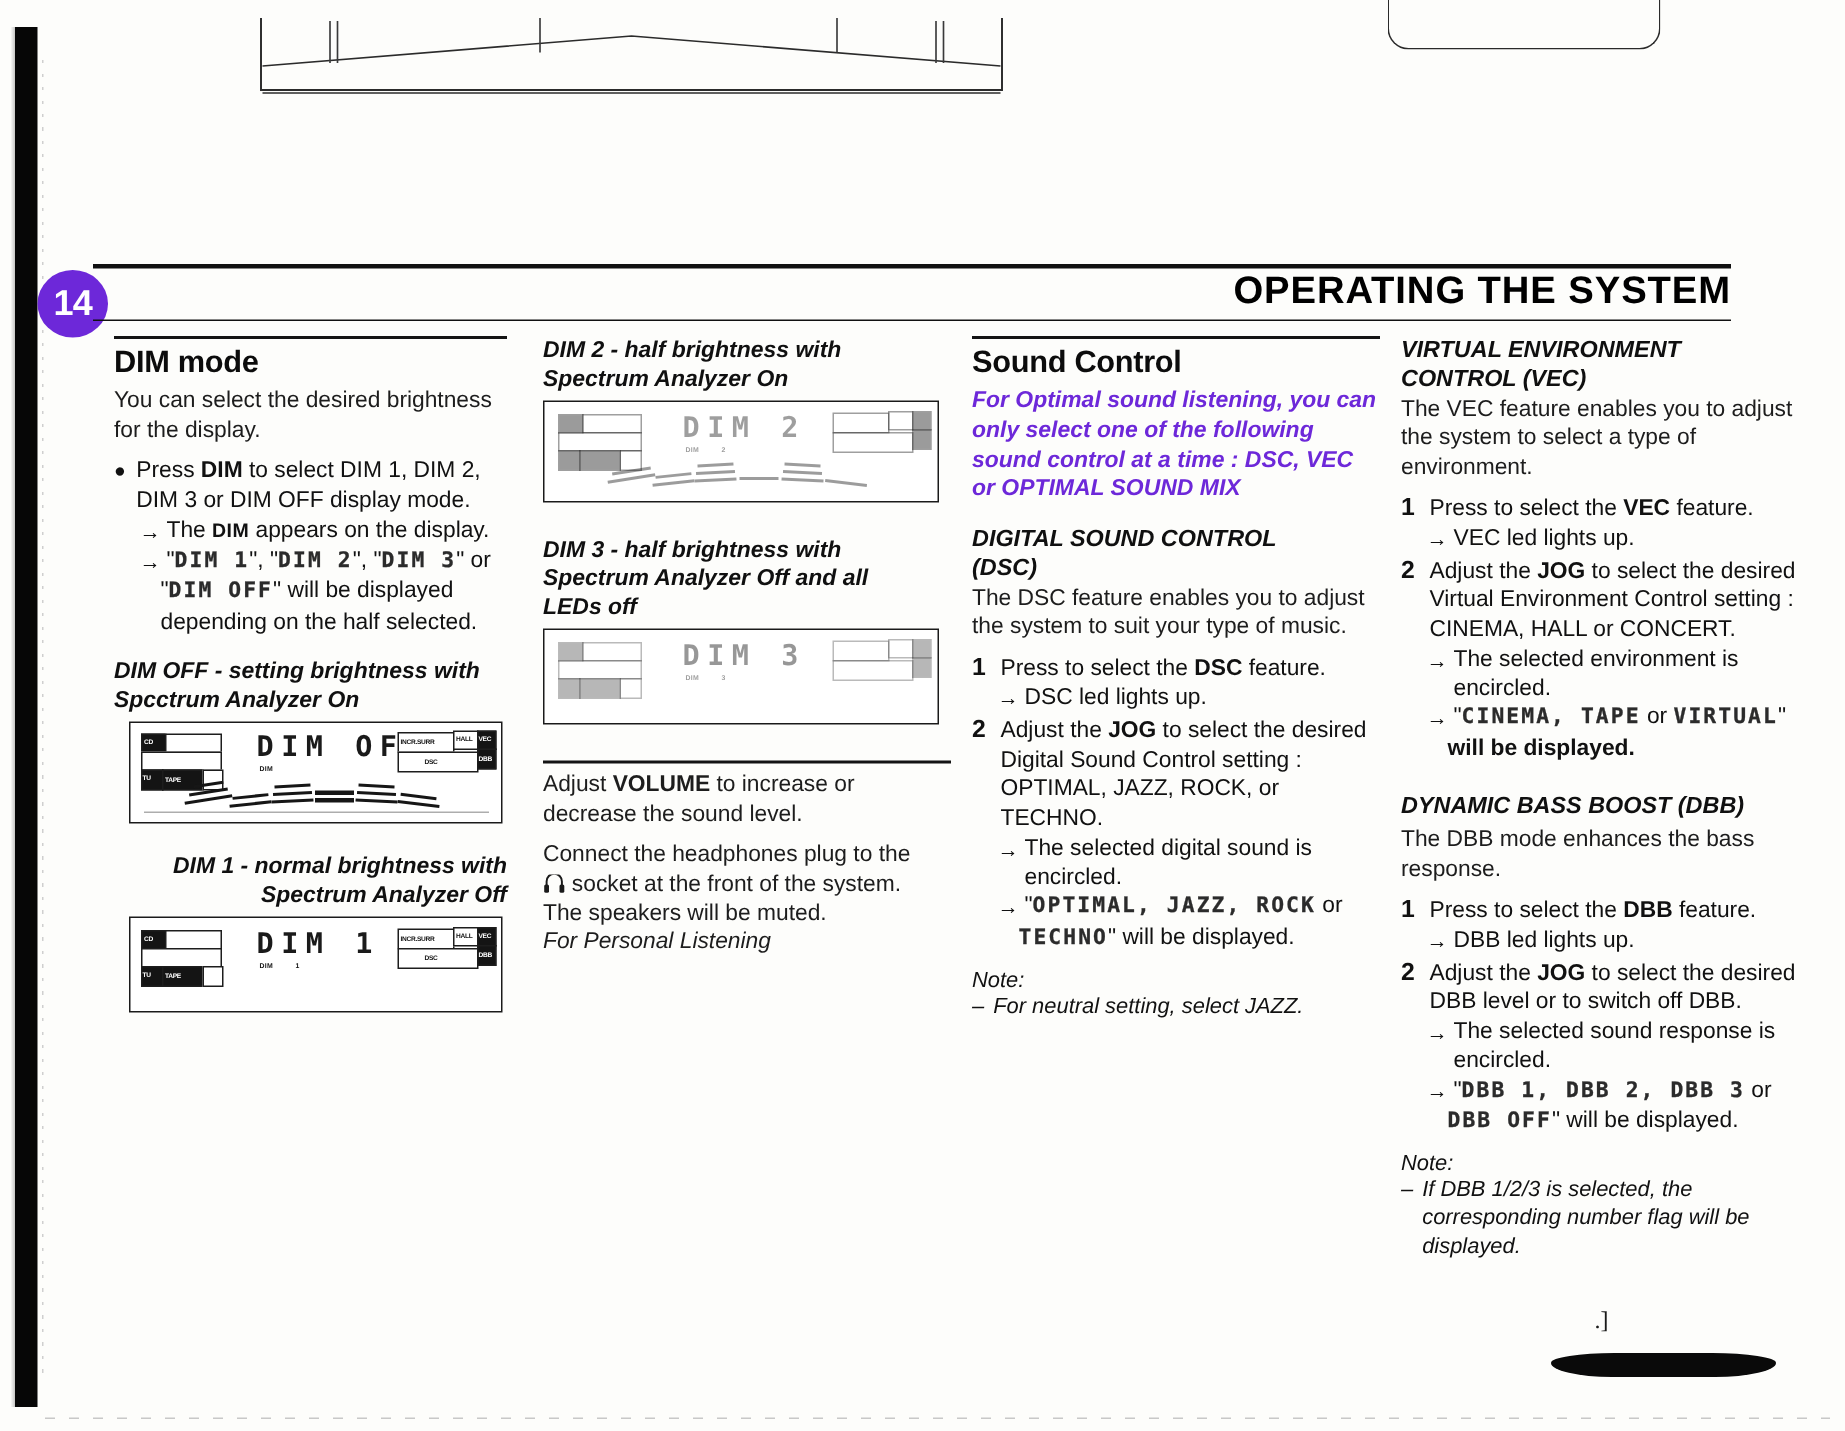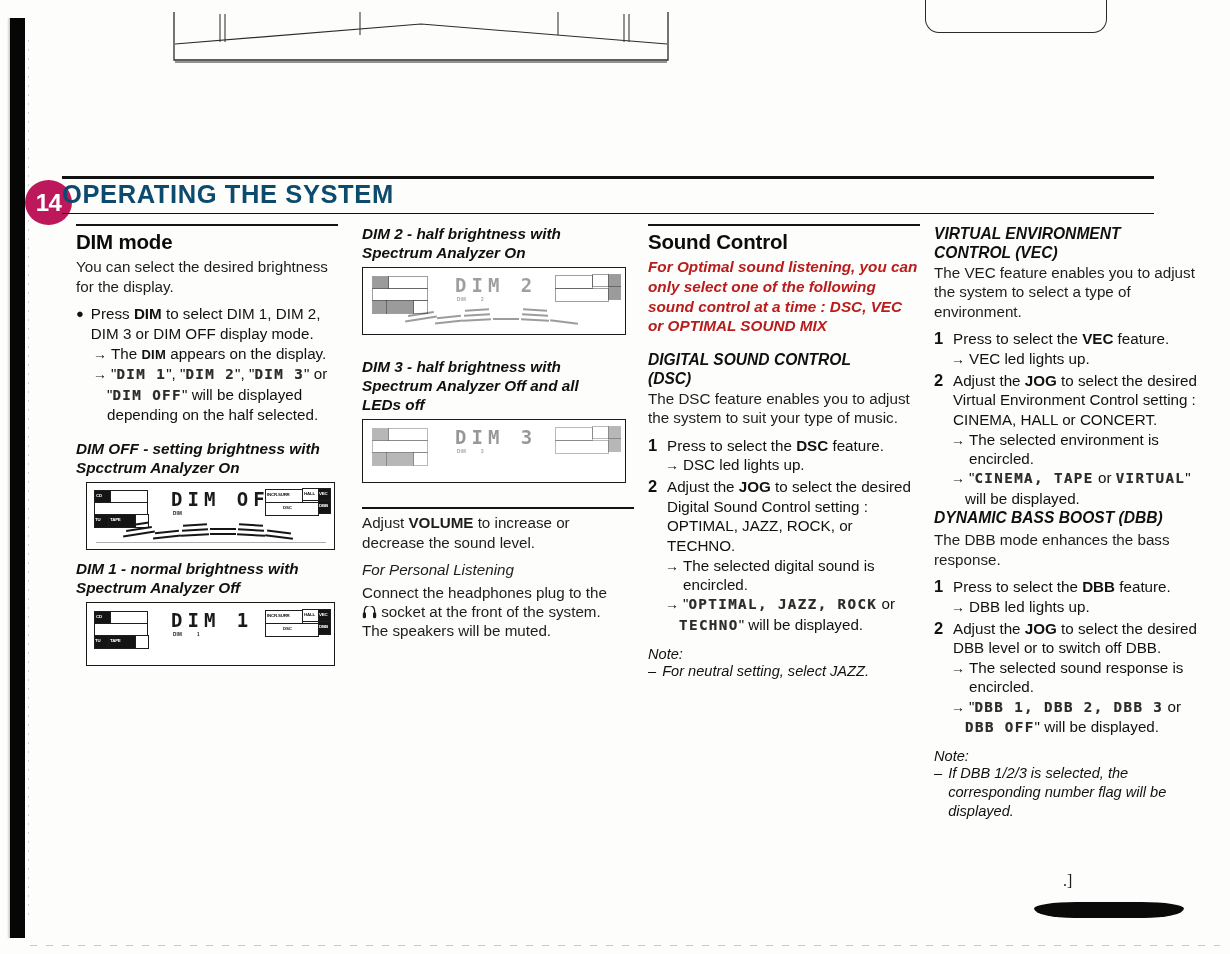--- a/index.html
+++ b/index.html
@@ -29,48 +29,48 @@
   .art-top{position:absolute;left:172px;top:2px;width:498px;height:68px;}
   .art-arc{position:absolute;left:925px;top:-30px;width:180px;height:62px;
      border:1.4px solid #2a2a2a;border-top:none;border-radius:0 0 14px 14px;}
   .art-arc::before{content:"";position:absolute;left:-2px;top:-4px;width:1.4px;height:8px;background:#2a2a2a;}
 
   
   .title-band{position:absolute;left:62px;top:176px;width:1092px;}
   .rule-thick{height:3px;background:#111;}
   .rule-thin{height:1.4px;background:#111;}
   .title-text{
-     text-align:left;font-weight:bold;font-size:25.5px;letter-spacing:.6px;
-     padding:3px 0 5px;line-height:1;color:#0c4a6e;
+     text-align:right;font-weight:bold;font-size:25.5px;letter-spacing:.6px;
+     padding:3px 0 5px;line-height:1;color:#000000;
   }
 
   
   .page-badge{
      position:absolute;left:25px;top:180px;width:47px;height:45px;border-radius:50%;
-     background:#be185d;color:#fff;display:flex;align-items:center;justify-content:center;
+     background:#6d28d9;color:#fff;display:flex;align-items:center;justify-content:center;
      font-weight:bold;font-size:24px;letter-spacing:-.5px;
   }
 
   
   .col{position:absolute;top:224px;}
   .c1{left:76px;width:262px;}
   .c2{left:362px;width:272px;}
   .c3{left:648px;width:272px;}
   .c4{left:934px;width:276px;}
 
   .h-rule{height:2.4px;background:#141414;margin-bottom:4px;}
   h2.sec{font-size:20.5px;font-weight:bold;margin:0 0 3px;letter-spacing:-.2px;color:#0c0c0c;}
   p.body{font-size:15.2px;line-height:19.4px;margin:0 0 8px;color:#1d1d1d;}
   p.body.tight{margin-bottom:3px;}
   .b{font-weight:bold;}
   .sc{font-variant:small-caps;font-weight:bold;font-size:13px;letter-spacing:.3px;}
 
   h3.cap{font-size:15.3px;font-weight:bold;font-style:italic;line-height:19px;margin:0 0 5px;color:#101010;}
   h3.head{font-size:15.6px;font-weight:bold;font-style:italic;line-height:19px;margin:0 0 1px;color:#101010;}
-  p.lead{font-size:15.3px;font-weight:bold;font-style:italic;line-height:19.6px;margin:0 0 14px;color:#b91c1c;}
+  p.lead{font-size:15.3px;font-weight:bold;font-style:italic;line-height:19.6px;margin:0 0 14px;color:#6d28d9;}
 
   
   .bullet{display:flex;gap:7px;font-size:15.2px;line-height:19.4px;margin-bottom:1px;}
   .bullet .dot{flex:0 0 auto;font-size:13px;line-height:20px;}
   .arrow{display:flex;gap:4px;font-size:15.2px;line-height:19.4px;}
   .arrow .gl{flex:0 0 auto;font-size:14px;line-height:20px;}
   .indent1{padding-left:17px;}
   .indent2{padding-left:31px;}
   .step{display:flex;gap:8px;font-size:15.2px;line-height:19.6px;margin-top:2px;}
   .step .n{flex:0 0 11px;font-weight:bold;font-size:16.5px;line-height:19.6px;}
@@ -200,21 +200,21 @@
         <i style="left:123px;top:45px;width:26px;"></i>
         <i style="left:150px;top:51px;width:28px;transform:rotate(3deg);"></i>
         <i style="left:151px;top:46px;width:26px;transform:rotate(3deg);"></i>
         <i style="left:152px;top:41px;width:24px;transform:rotate(3deg);"></i>
         <i style="left:178px;top:53px;width:28px;transform:rotate(7deg);"></i>
         <i style="left:180px;top:48px;width:24px;transform:rotate(7deg);"></i>
       </div>
       <div class="bar" style="left:9px;top:59px;width:230px;height:1px;opacity:.35;"></div>
     </div>
 
-    <h3 class="cap" style="margin-top:9px;">
+    <h3 class="cap" style="margin-top:19px;text-align:right;">
       <span>DIM 1 - normal brightness with</span><br>
       <span>Spectrum Analyzer Off</span>
     </h3>
     <div class="disp d-c1b" style="margin:1px 0 0 10px;">
       <div class="blk fill" style="left:7px;top:8px;width:15px;height:11px;"></div>
       <div class="tiny inv" style="left:9px;top:11px;">CD</div>
       <div class="blk" style="left:23px;top:8px;width:36px;height:11px;"></div>
       <div class="blk" style="left:7px;top:20px;width:52px;height:11px;"></div>
       <div class="blk fill" style="left:7px;top:32px;width:13px;height:12px;"></div>
       <div class="tiny inv" style="left:8px;top:35px;">TU</div>
@@ -290,30 +290,30 @@
       <div class="sublabel faint" style="left:118px;top:29px;">3</div>
       <div class="blk faint" style="left:192px;top:7px;width:36px;height:12px;opacity:.3;"></div>
       <div class="blk faint" style="left:229px;top:6px;width:15px;height:11px;opacity:.3;"></div>
       <div class="blk fill faint" style="left:245px;top:6px;width:11px;height:11px;opacity:.3;"></div>
       <div class="blk faint" style="left:192px;top:20px;width:52px;height:12px;opacity:.3;"></div>
       <div class="blk fill faint" style="left:245px;top:18px;width:11px;height:12px;opacity:.3;"></div>
     </div>
 
     <div class="h-rule" style="margin-top:24px;"></div>
     <p class="body"><span>Adjust </span><span class="b">VOLUME</span><span> to increase or decrease the sound level.</span></p>
-    <p class="body tight" style="font-style:italic;">For Personal Listening</p>
     <p class="body" style="margin-bottom:0;">
       <span>Connect the headphones plug to the</span><br>
       <svg width="15" height="13" viewBox="0 0 15 13" style="vertical-align:-2px;">
         <path d="M2.4,7 V4.6 A5,5 0 0 1 12.6,4.6 V7" fill="none" stroke="#1a1a1a" stroke-width="1.3"></path>
         <rect x="0.8" y="6.6" width="3.2" height="5.6" rx="1.1" fill="#1a1a1a"></rect>
         <rect x="11" y="6.6" width="3.2" height="5.6" rx="1.1" fill="#1a1a1a"></rect>
       </svg><span> socket at the front of the system.</span><br>
       <span>The speakers will be muted.</span>
     </p>
+    <p class="body tight" style="font-style:italic;">For Personal Listening</p>
   </div>
 
   <div class="col c3">
     <div class="h-rule"></div>
     <h2 class="sec">Sound Control</h2>
     <p class="lead">For Optimal sound listening, you can only select one of the following sound control at a time : DSC, VEC or OPTIMAL SOUND MIX</p>
 
     <h3 class="head">
       <span>DIGITAL SOUND CONTROL</span><br>
       <span>(DSC)</span>
@@ -371,21 +371,21 @@
       <span class="tx"><span>Adjust the </span><span class="b">JOG</span><span> to select the desired Virtual Environment Control setting : CINEMA, HALL or CONCERT.</span></span>
     </div>
     <div class="arrow indent1">
       <span class="gl">→</span>
       <span>The selected environment is encircled.</span>
     </div>
     <div class="arrow indent1">
       <span class="gl">→</span>
       <span>"<span class="lcd">CINEMA, TAPE</span><span> or </span><span class="lcd">VIRTUAL</span><span>"</span></span>
     </div>
-    <div class="indent2" style="font-size:15.2px;line-height:19.4px;margin-bottom:0;">will be displayed.</div>
+    <div class="indent2" style="font-size:15.2px;line-height:19.4px;margin-bottom:20px;font-weight:bold;">will be displayed.</div>
 
     <h3 class="head" style="margin-bottom:3px;">DYNAMIC BASS BOOST (DBB)</h3>
     <p class="body">The DBB mode enhances the bass response.</p>
 
     <div class="step">
       <span class="n">1</span>
       <span class="tx"><span>Press to select the </span><span class="b">DBB</span><span> feature.</span></span>
     </div>
     <div class="arrow indent1">
       <span class="gl">→</span>

